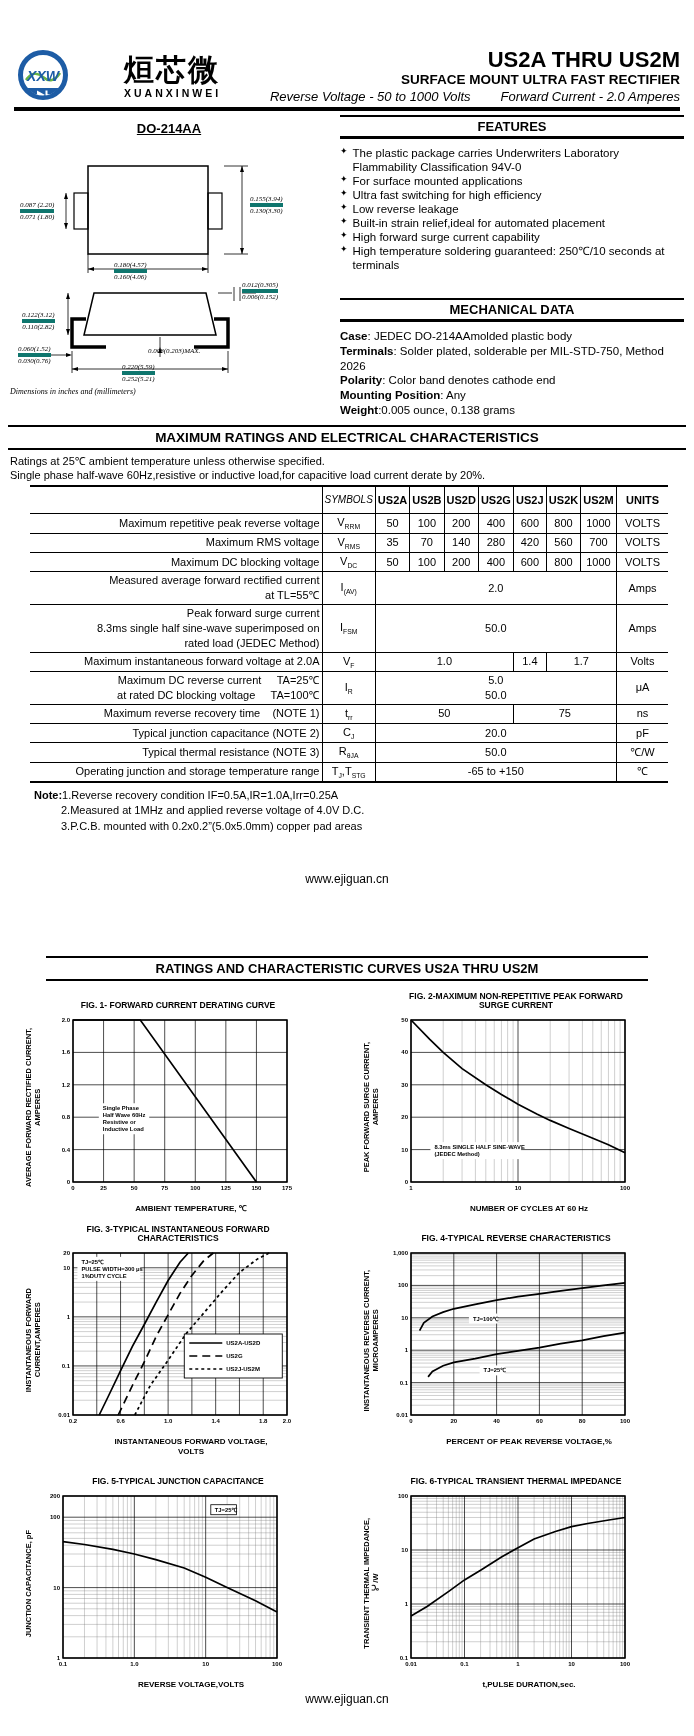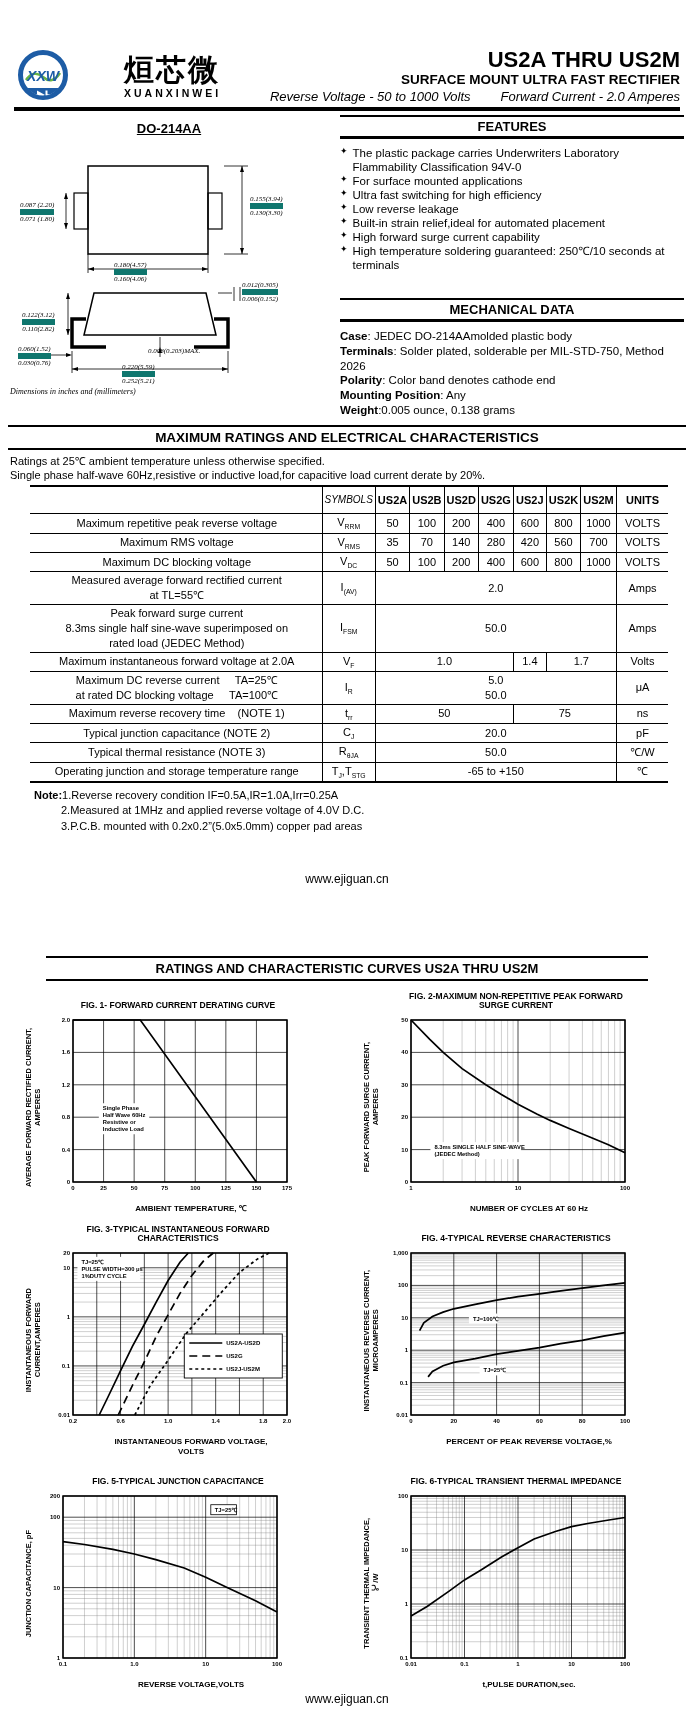--- a/index.html
+++ b/index.html
@@ -16,35 +16,35 @@
   .doc-title{font-size:22px;font-weight:bold;line-height:1.1;}
   .doc-subtitle{font-size:13.5px;font-weight:bold;line-height:1.25;}
   .doc-tagline{font-size:13px;font-style:italic;display:flex;gap:30px;justify-content:flex-end;line-height:1.3;}
   .header-rule{border-bottom:4px solid #000;margin-top:1px;}
   
   .columns{display:flex;padding:4px 10px 0 10px;height:302px;}
   .pkg-col{width:318px;position:relative;flex-shrink:0;}
   .pkg-title{text-align:center;font-weight:bold;font-size:13px;text-decoration:underline;margin-top:6px;}
   .pkg-svg{position:absolute;left:0;top:26px;}
   .dim{position:absolute;font-family:"Liberation Serif",serif;font-style:italic;font-size:7px;line-height:1.15;text-align:center;}
-  .dim-bot{border-top:6px solid #0f766e;}
+  .dim-bot{border-top:4px solid #0f766e;}
   .pkg-caption{position:absolute;width:100%;text-align:left;font-family:"Liberation Serif",serif;font-style:italic;font-size:8px;top:272px;}
   .right-col{flex:1;padding-left:12px;}
   .sec-box{border-top:2px solid #000;border-bottom:3px solid #000;text-align:center;font-weight:bold;font-size:13px;padding:2px 0;}
   .feat-list{margin-top:7px;}
   .feat{display:flex;font-size:11.5px;line-height:1.22;}
   .bullet{font-size:9px;margin-right:5px;flex-shrink:0;}
   .mech-box{margin-top:26px;}
   .mech{font-size:11.5px;line-height:1.28;margin-top:7px;}
   
   .ratings-title{margin:8px 8px 0 8px;border-top:2px solid #000;border-bottom:2px solid #000;text-align:center;font-weight:bold;font-size:13.5px;padding:3px 0;}
   .conditions{font-size:11px;margin:4px 0 3px 10px;line-height:1.28;}
   table.ratings{border-collapse:collapse;margin-left:30px;table-layout:fixed;}
   table.ratings td{border:1px solid #000;font-size:11px;padding:1px 2px;text-align:center;vertical-align:middle;line-height:1.35;}
-  table.ratings td.param{text-align:center;padding-left:4px;}
+  table.ratings td.param{text-align:right;padding-left:4px;}
   table.ratings td:first-child{border-left:none;}
   table.ratings td:last-child{border-right:none;}
   table.ratings tr.hd td{border-top:2px solid #000;font-weight:bold;height:24px;}
   table.ratings tr.hd td.symh{font-weight:normal;font-style:italic;font-size:10px;}
   table.ratings tr:last-child td{border-bottom:2px solid #000;}
   table.ratings sub{font-size:0.62em;}
   .notes{font-size:11px;margin:5px 0 0 34px;line-height:1.4;}
   .notes .ind{margin-left:27px;}
   .site-link{text-align:center;font-size:12px;margin-top:38px;}
   .curves-title{margin:70px 46px 0 46px;border-top:2px solid #000;border-bottom:2px solid #000;text-align:center;font-weight:bold;font-size:13px;padding:3px 0;}

